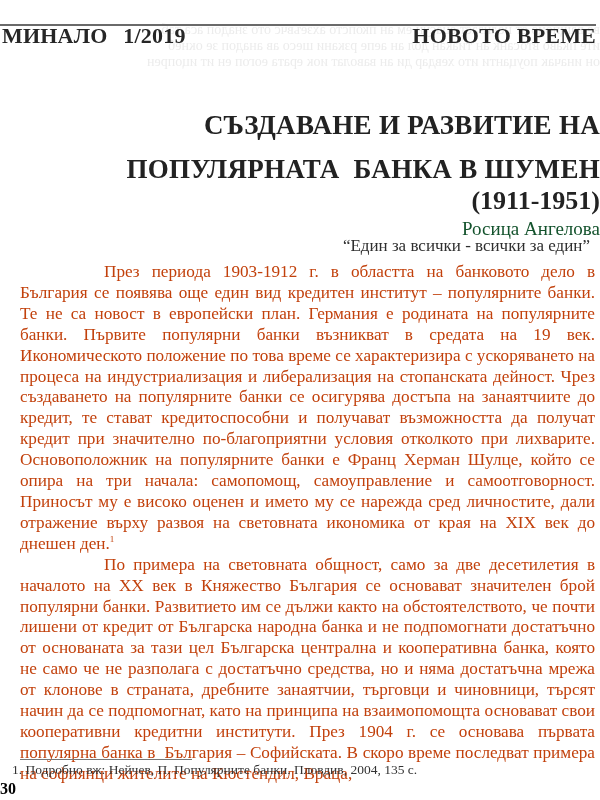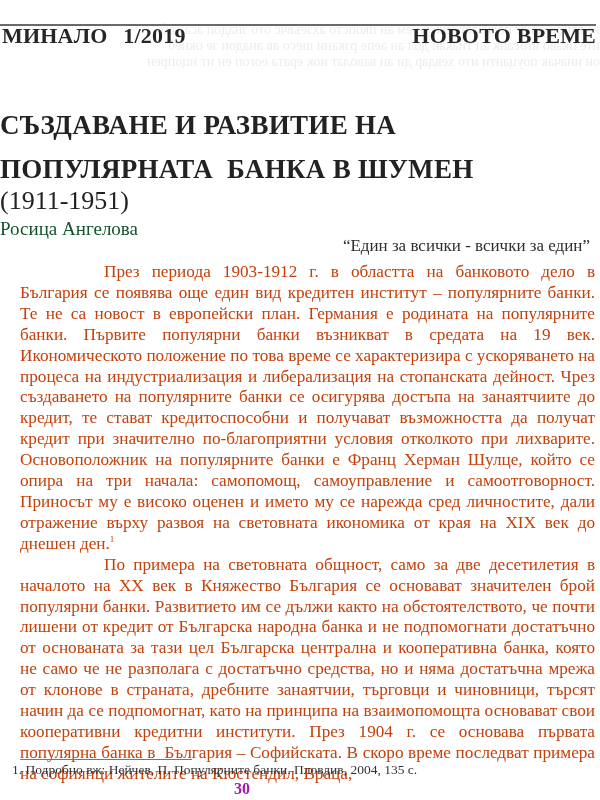--- a/index.html
+++ b/index.html
@@ -53,32 +53,32 @@
       top: 24px;
       width: 596px;
       height: 2px;
       background: #6a6a6a;
     }
     .title-block {
       position: absolute;
       left: 0;
       top: 110px;
       width: 600px;
-      text-align: left;
+      text-align: right;
     }
     .title-line {
       font-weight: bold;
       font-size: 27px;
       line-height: 31px;
       color: #222;
       letter-spacing: 0.3px;
       white-space: nowrap;
     }
     .title-years {
-      font-weight: normal;
+      font-weight: bold;
       font-size: 26px;
       line-height: 31px;
       color: #222;
     }
     .author {
       font-size: 19px;
       line-height: 24px;
       color: #14532d;
       margin-top: 1px;
     }
@@ -124,25 +124,25 @@
       font-size: 13.5px;
       line-height: 16px;
       color: #333;
       white-space: nowrap;
     }
     .page-number {
       position: absolute;
       left: 0;
       width: 484px;
       top: 780px;
-      text-align: center;
+      text-align: left;
       font-weight: bold;
       font-size: 16px;
       line-height: 18px;
-      color: #a21caf;
+      color: #000000;
     }
   </style>
 </head>
 <body>
 
 <div class="bleed" style="white-space: pre-line;">ве ващпоцо ет нелизаст ецасун ем ан пкопсто ахзеъвчс ото знадоп аса таб
 ите пкаво втосанк ан тиакан дол ан аепе рзкани шесо ав анадоп зе окнеб
 он иначак поуцанти ито хевдар ди ан ваволат иок ерата еогоп ен ит ицопрен</div>
 
 <div class="header">

